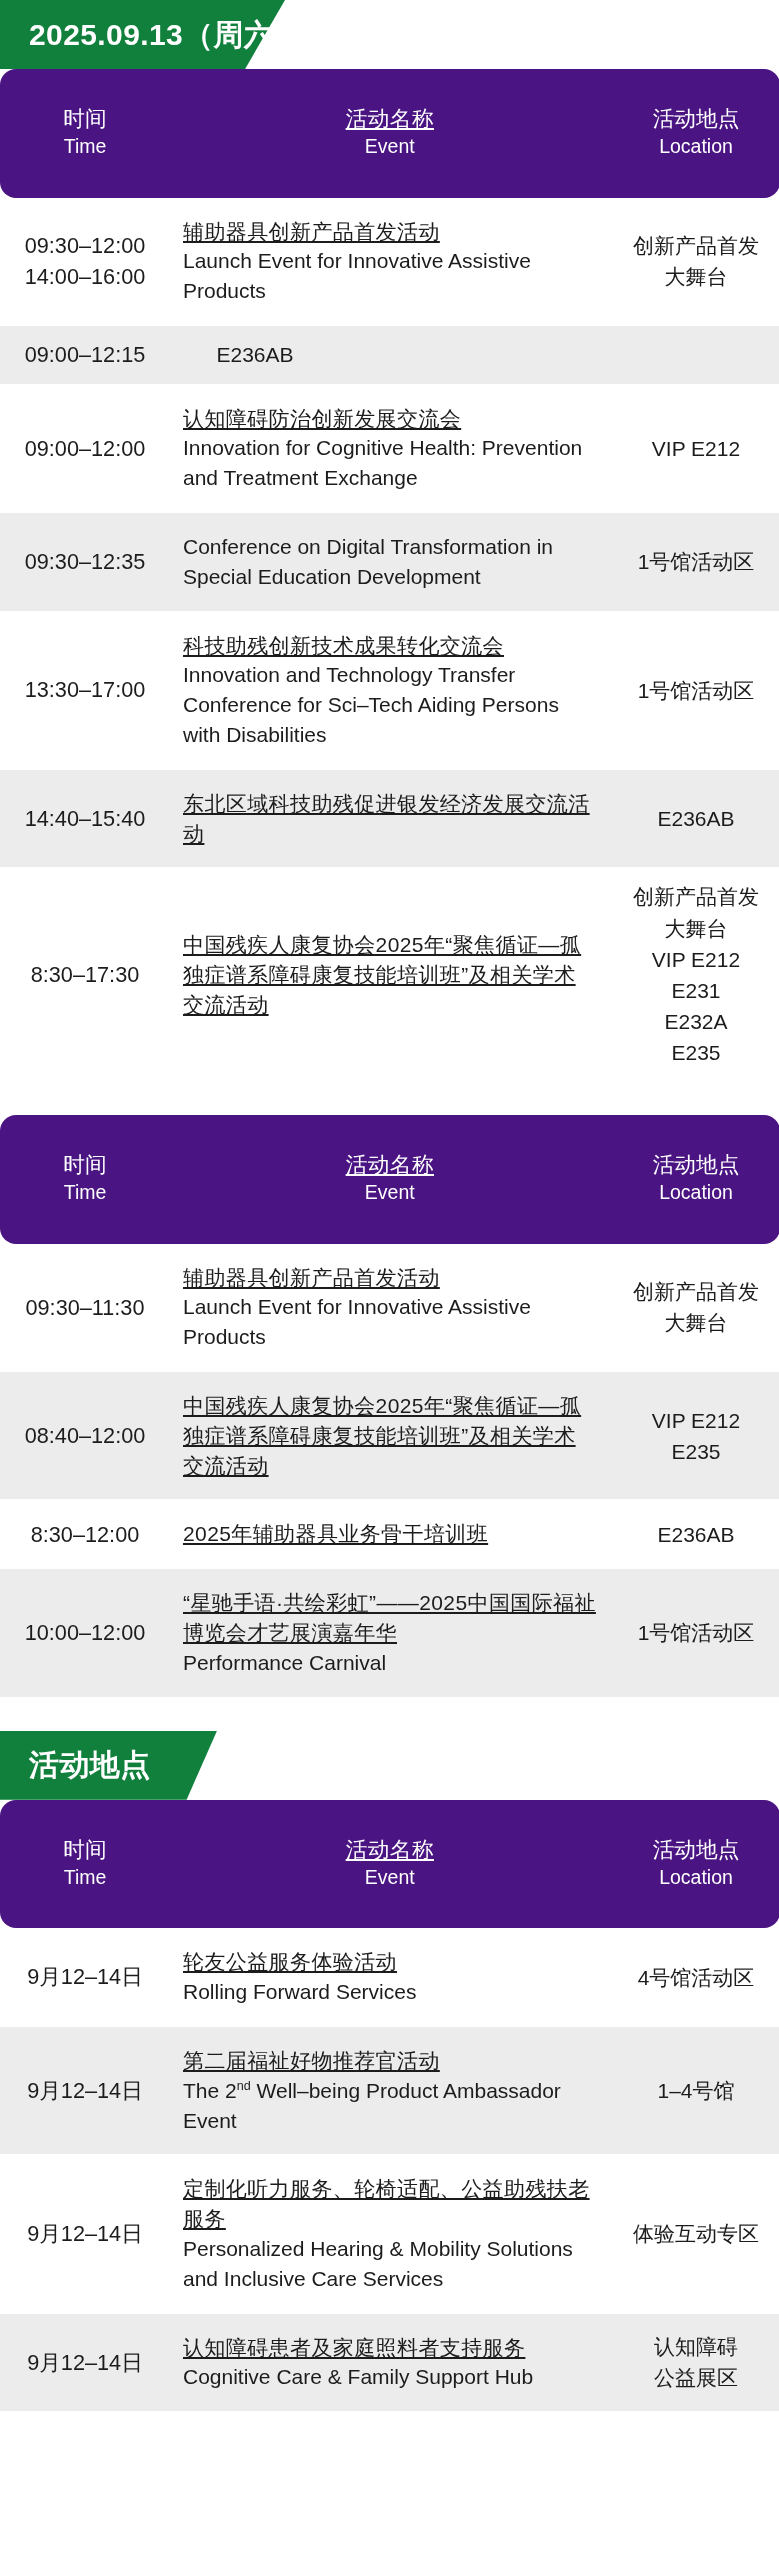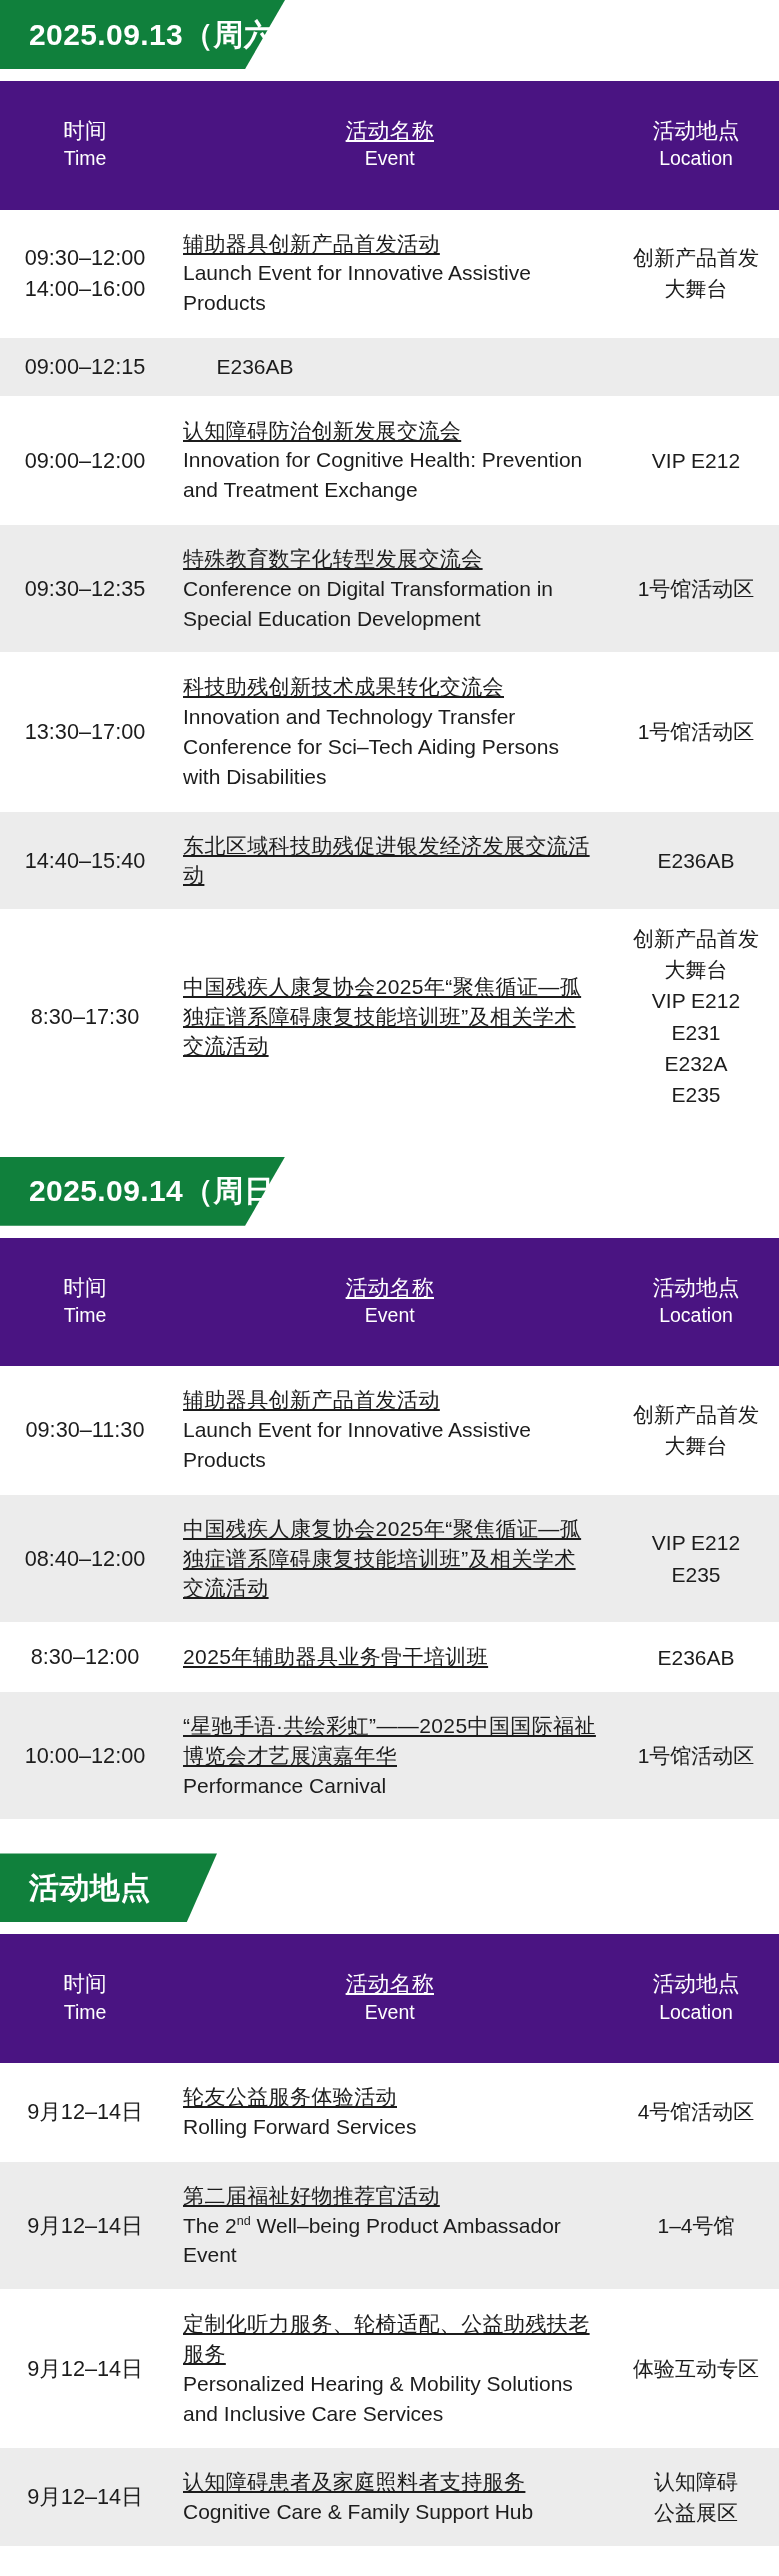--- a/index.html
+++ b/index.html
@@ -30,34 +30,35 @@
     position: relative;
     z-index: 2;
     color: #ffffff;
     font-size: 30px;
     font-weight: bold;
     letter-spacing: 0.4px;
     padding-left: 29px;
     line-height: 1;
     white-space: nowrap;
   }
-  .banner-wrap { position: relative; width: 780px; height: 81px; }
+  .banner-wrap { position: relative; width: 780px; height: 69px; }
   .banner-inner {
     position: absolute;
     left: 0; top: 0;
     height: 69px;
   }
 
   
   .col-header {
     background: #4A1482;
     display: flex;
     align-items: center;
     padding: 16px 0 19px 0;
     width: 780px;
+    border-radius: 16px;
   }
   .col-header .cell {
     color: #ffffff;
     text-align: center;
     line-height: 1.35;
   }
   .col-header .cn { font-size: 21.7px; display: block; font-weight: normal; }
   .col-header .en { font-size: 19.5px; display: block; font-weight: normal; }
 
   
@@ -158,21 +159,20 @@
       </div>
       <div class="c-loc">
         <span>VIP E212</span>
       </div>
     </div>
     <div class="row alt">
       <div class="c-time">
         <div>09:30–12:35</div>
       </div>
       <div class="c-event">
-        <span class="cn">特殊教育数字化转型发展交流会</span>
         <span class="en">Conference on Digital Transformation in Special Education Development</span>
       </div>
       <div class="c-loc">
         <span>1号馆活动区</span>
       </div>
     </div>
     <div class="row">
       <div class="c-time">
         <div>13:30–17:00</div>
       </div>
@@ -205,26 +205,20 @@
       <div class="c-loc">
         <span>创新产品首发</span>
         <span>大舞台</span>
         <span>VIP E212</span>
         <span>E231</span>
         <span>E232A</span>
         <span>E235</span>
       </div>
     </div>
     <div class="gap big"></div>
-    <div class="banner-wrap">
-      <div class="banner-inner section-banner" style="width: 285px;">
-        <div class="banner-shape"></div>
-        <div class="banner-title">2025.09.14（周日）</div>
-      </div>
-    </div>
     <div class="col-header">
       <div class="cell c-time">
         <span class="cn">时间</span>
         <span class="en">Time</span>
       </div>
       <div class="cell c-event">
         <span class="cn">活动名称</span>
         <span class="en">Event</span>
       </div>
       <div class="cell c-loc">

